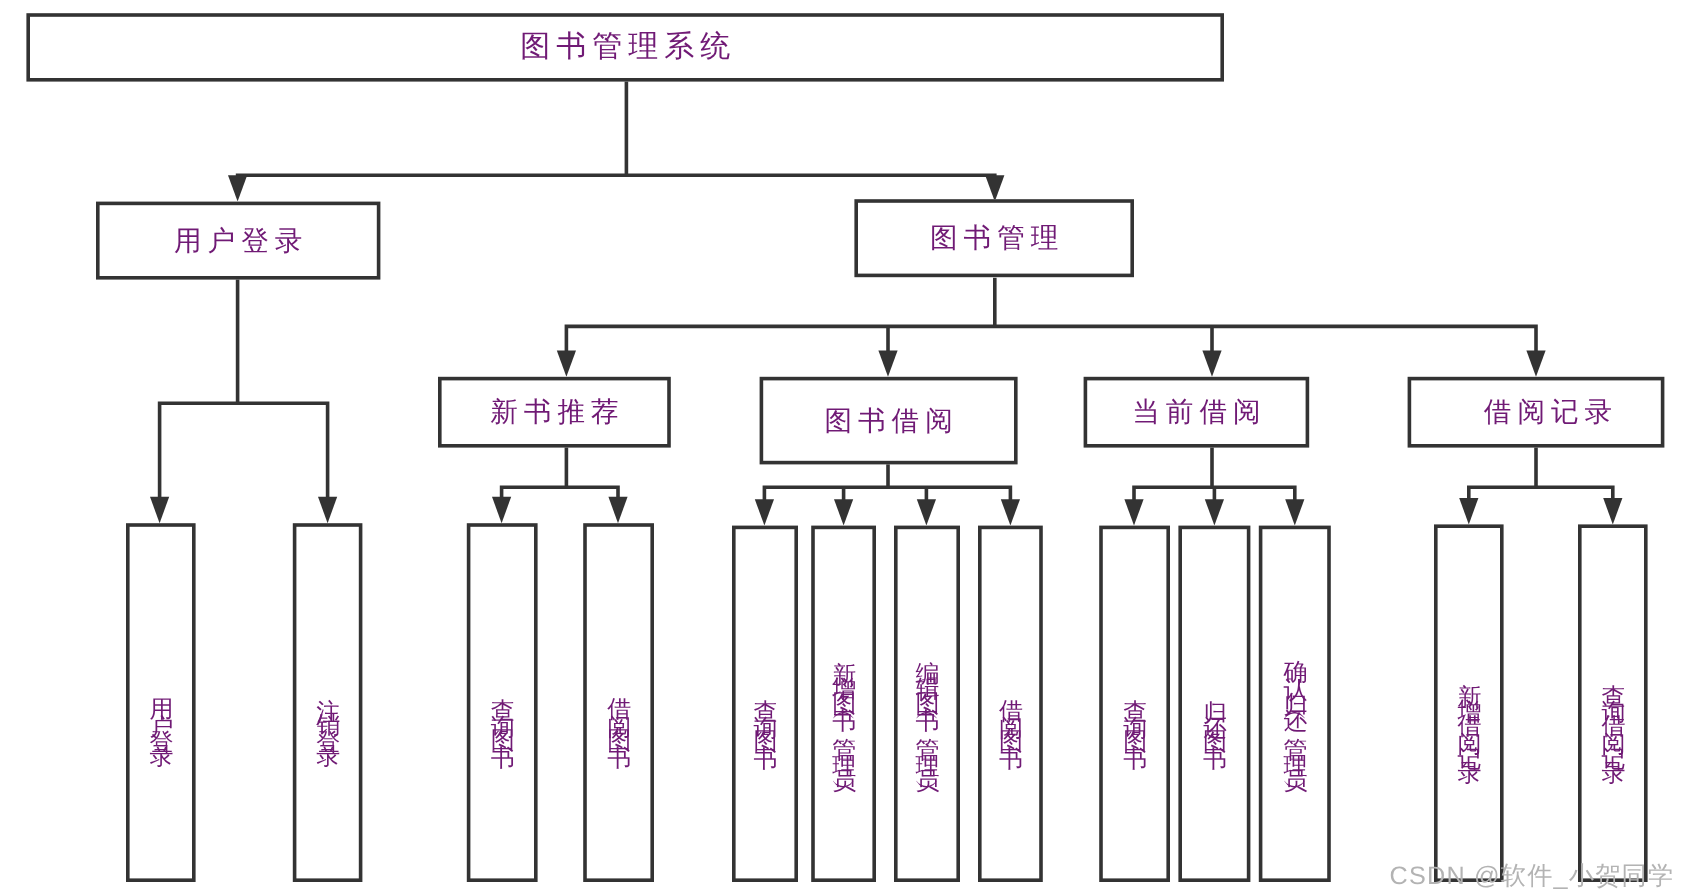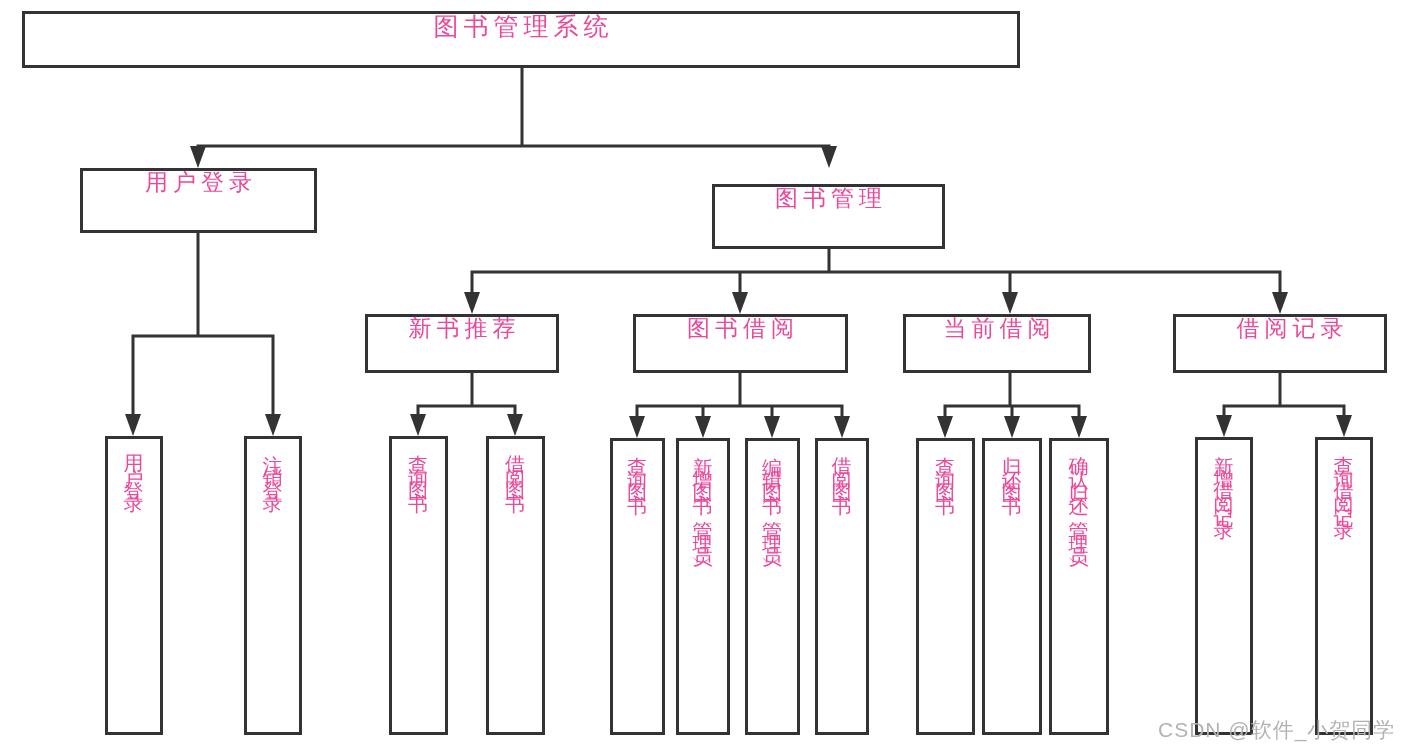--- a/index.html
+++ b/index.html
@@ -15,22 +15,23 @@
     position: absolute;
     left: 0; top: 0;
     z-index: 0;
   }
   .hbox, .vbox {
     position: absolute;
     box-sizing: border-box;
     background: #ffffff;
     border: 3px solid #333333;
     display: flex;
+    align-items: center;
     justify-content: center;
-    color: #ec4899;
+    color: #701a75;
     z-index: 1;
   }
   .hbox span {
     letter-spacing: 5px;
     margin-right: -5px;
     white-space: nowrap;
     line-height: 1;
   }
   .root-box { font-size: 25px; }
   .lvl2-box, .lvl3-box { font-size: 23px; }
@@ -92,28 +93,28 @@
     </g>
   </svg>
 
   <div class="hbox root-box" style="left:22px; top:11px; width:998px; height:57px;">
     <span>图书管理系统</span>
   </div>
 
   <div class="hbox lvl2-box" style="left:80px; top:168px; width:237px; height:65px;">
     <span>用户登录</span>
   </div>
-  <div class="hbox lvl2-box" style="left:712px; top:184px; width:233px; height:65px;">
+  <div class="hbox lvl2-box" style="left:712px; top:166px; width:233px; height:65px;">
     <span>图书管理</span>
   </div>
 
   <div class="hbox lvl3-box" style="left:365px; top:314px; width:194px; height:59px;">
     <span>新书推荐</span>
   </div>
-  <div class="hbox lvl3-box" style="left:633px; top:314px; width:215px; height:59px;">
+  <div class="hbox lvl3-box" style="left:633px; top:314px; width:215px; height:73px;">
     <span>图书借阅</span>
   </div>
   <div class="hbox lvl3-box" style="left:903px; top:314px; width:188px; height:59px;">
     <span>当前借阅</span>
   </div>
   <div class="hbox lvl3-box" style="left:1173px; top:314px; width:214px; height:59px;padding-left:20px;">
     <span>借阅记录</span>
   </div>
 
   <div class="vbox" style="left:105px; top:436px; width:58px; height:299px;">

